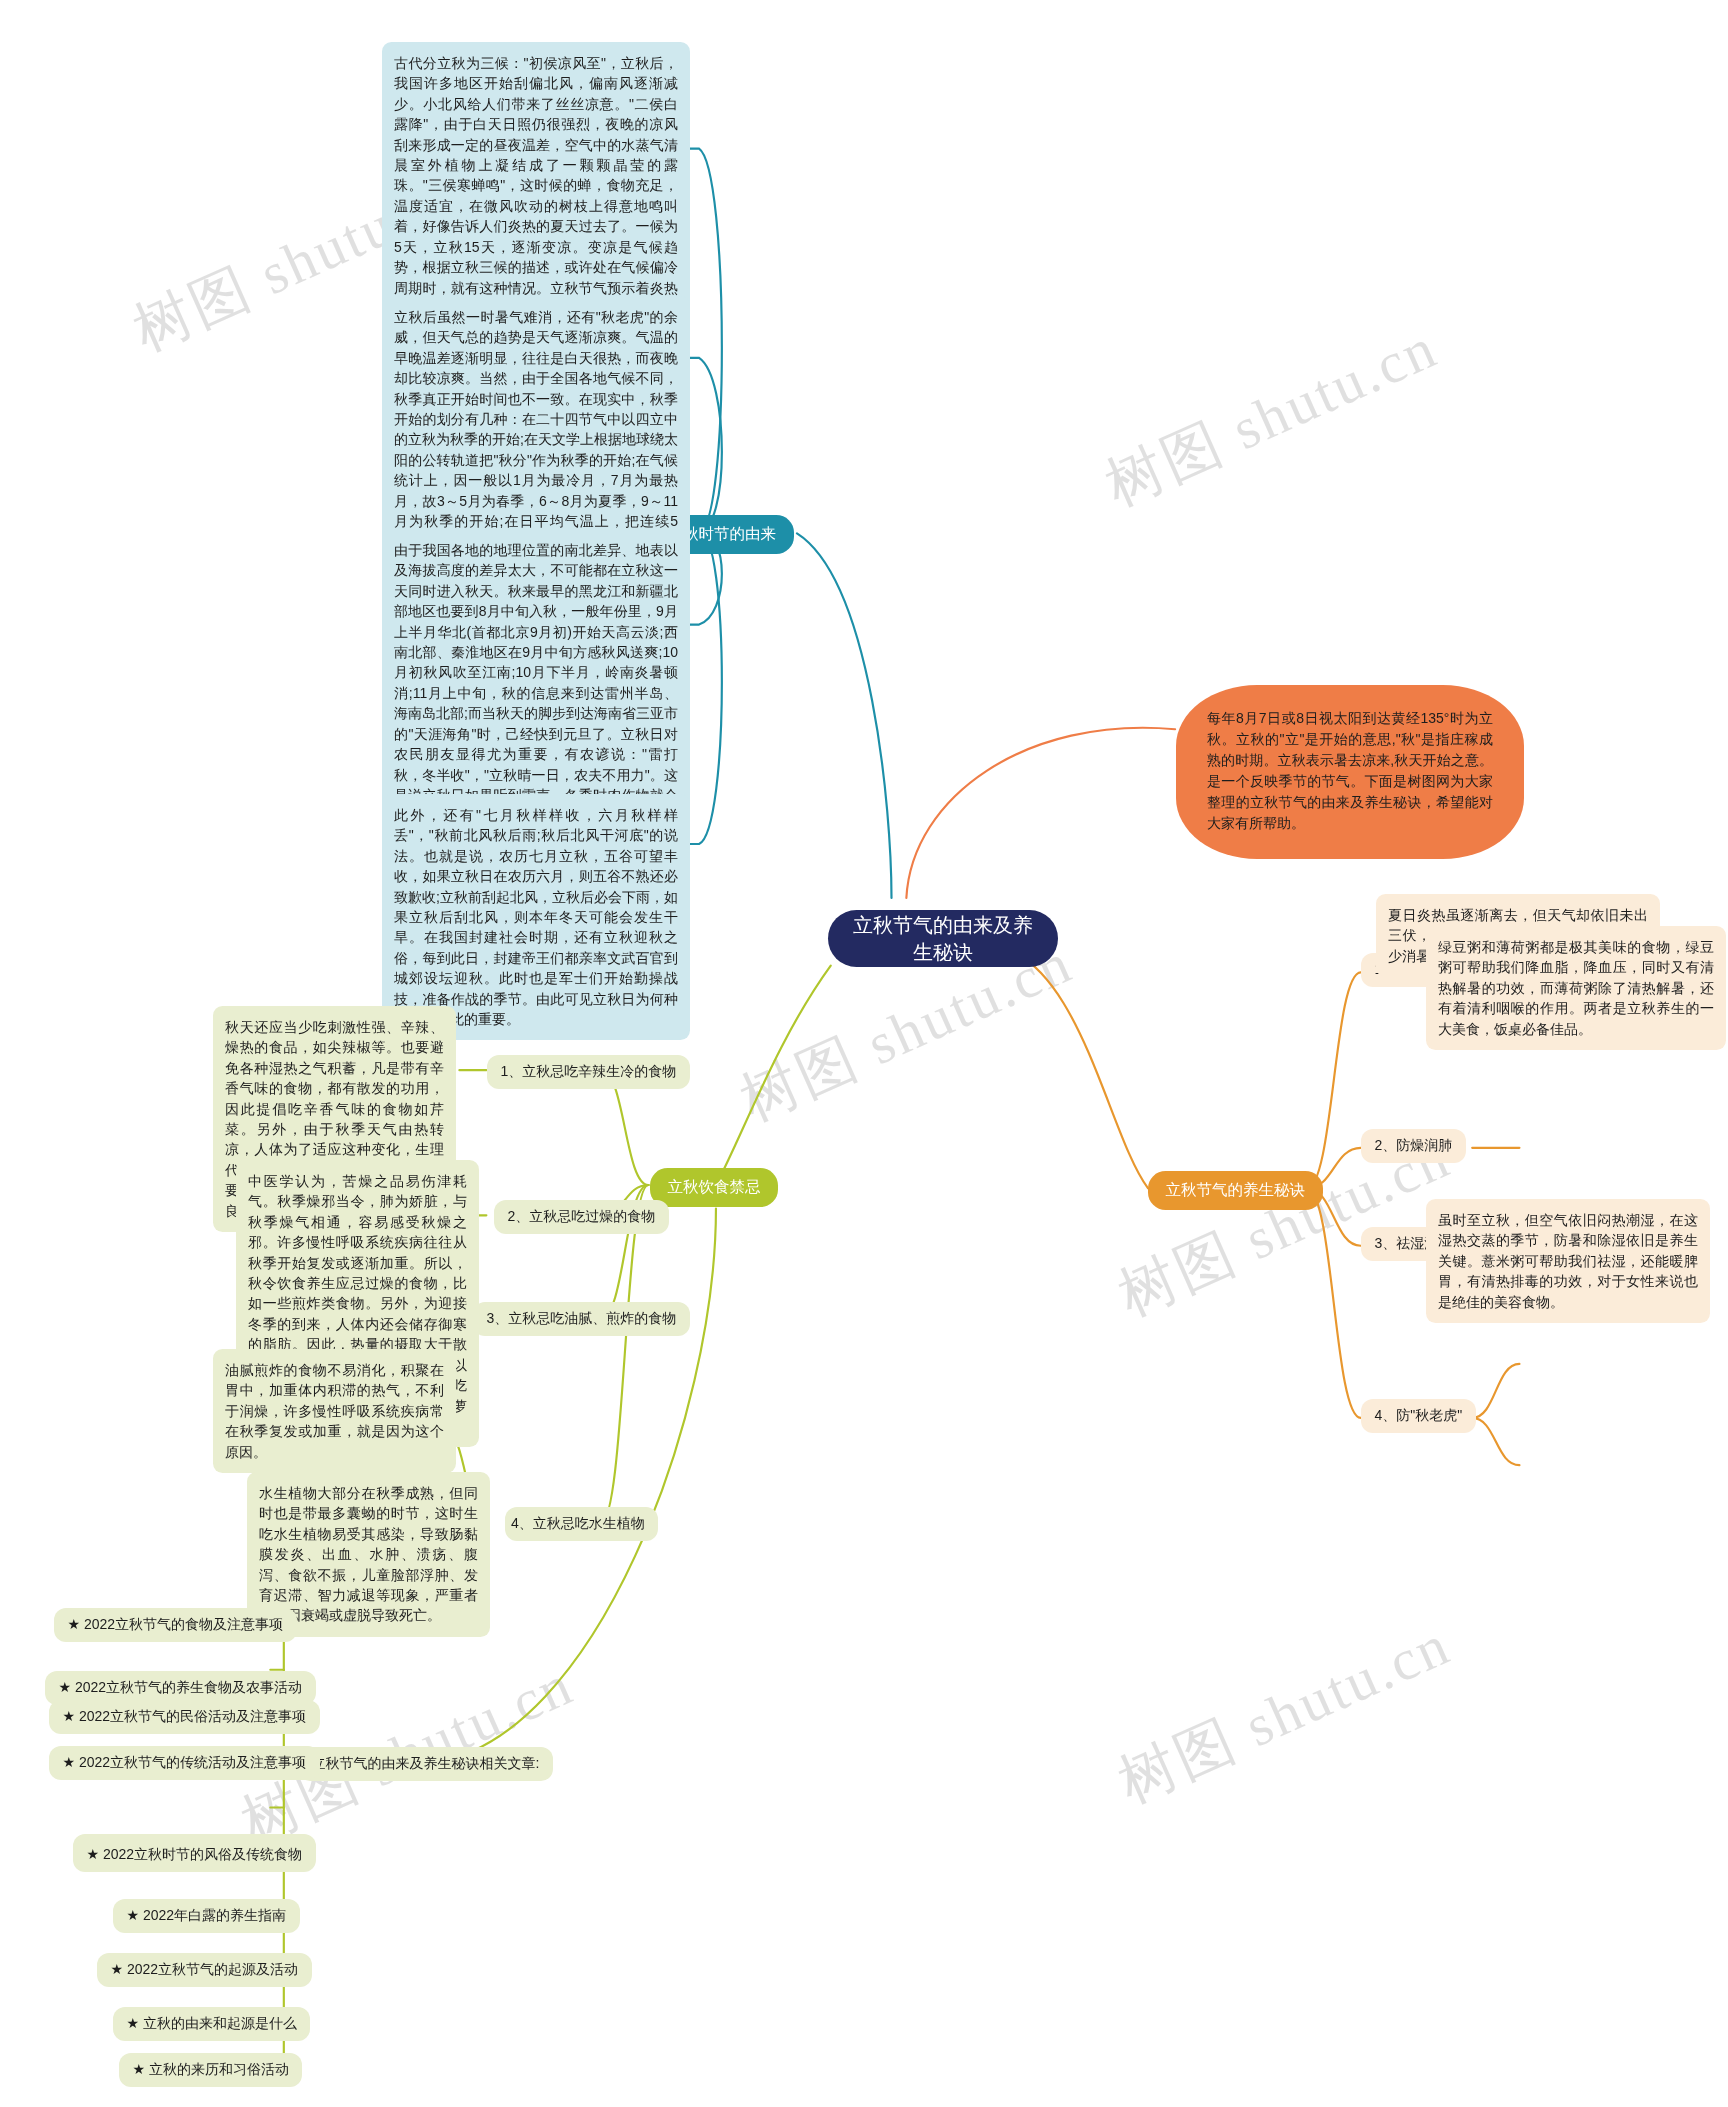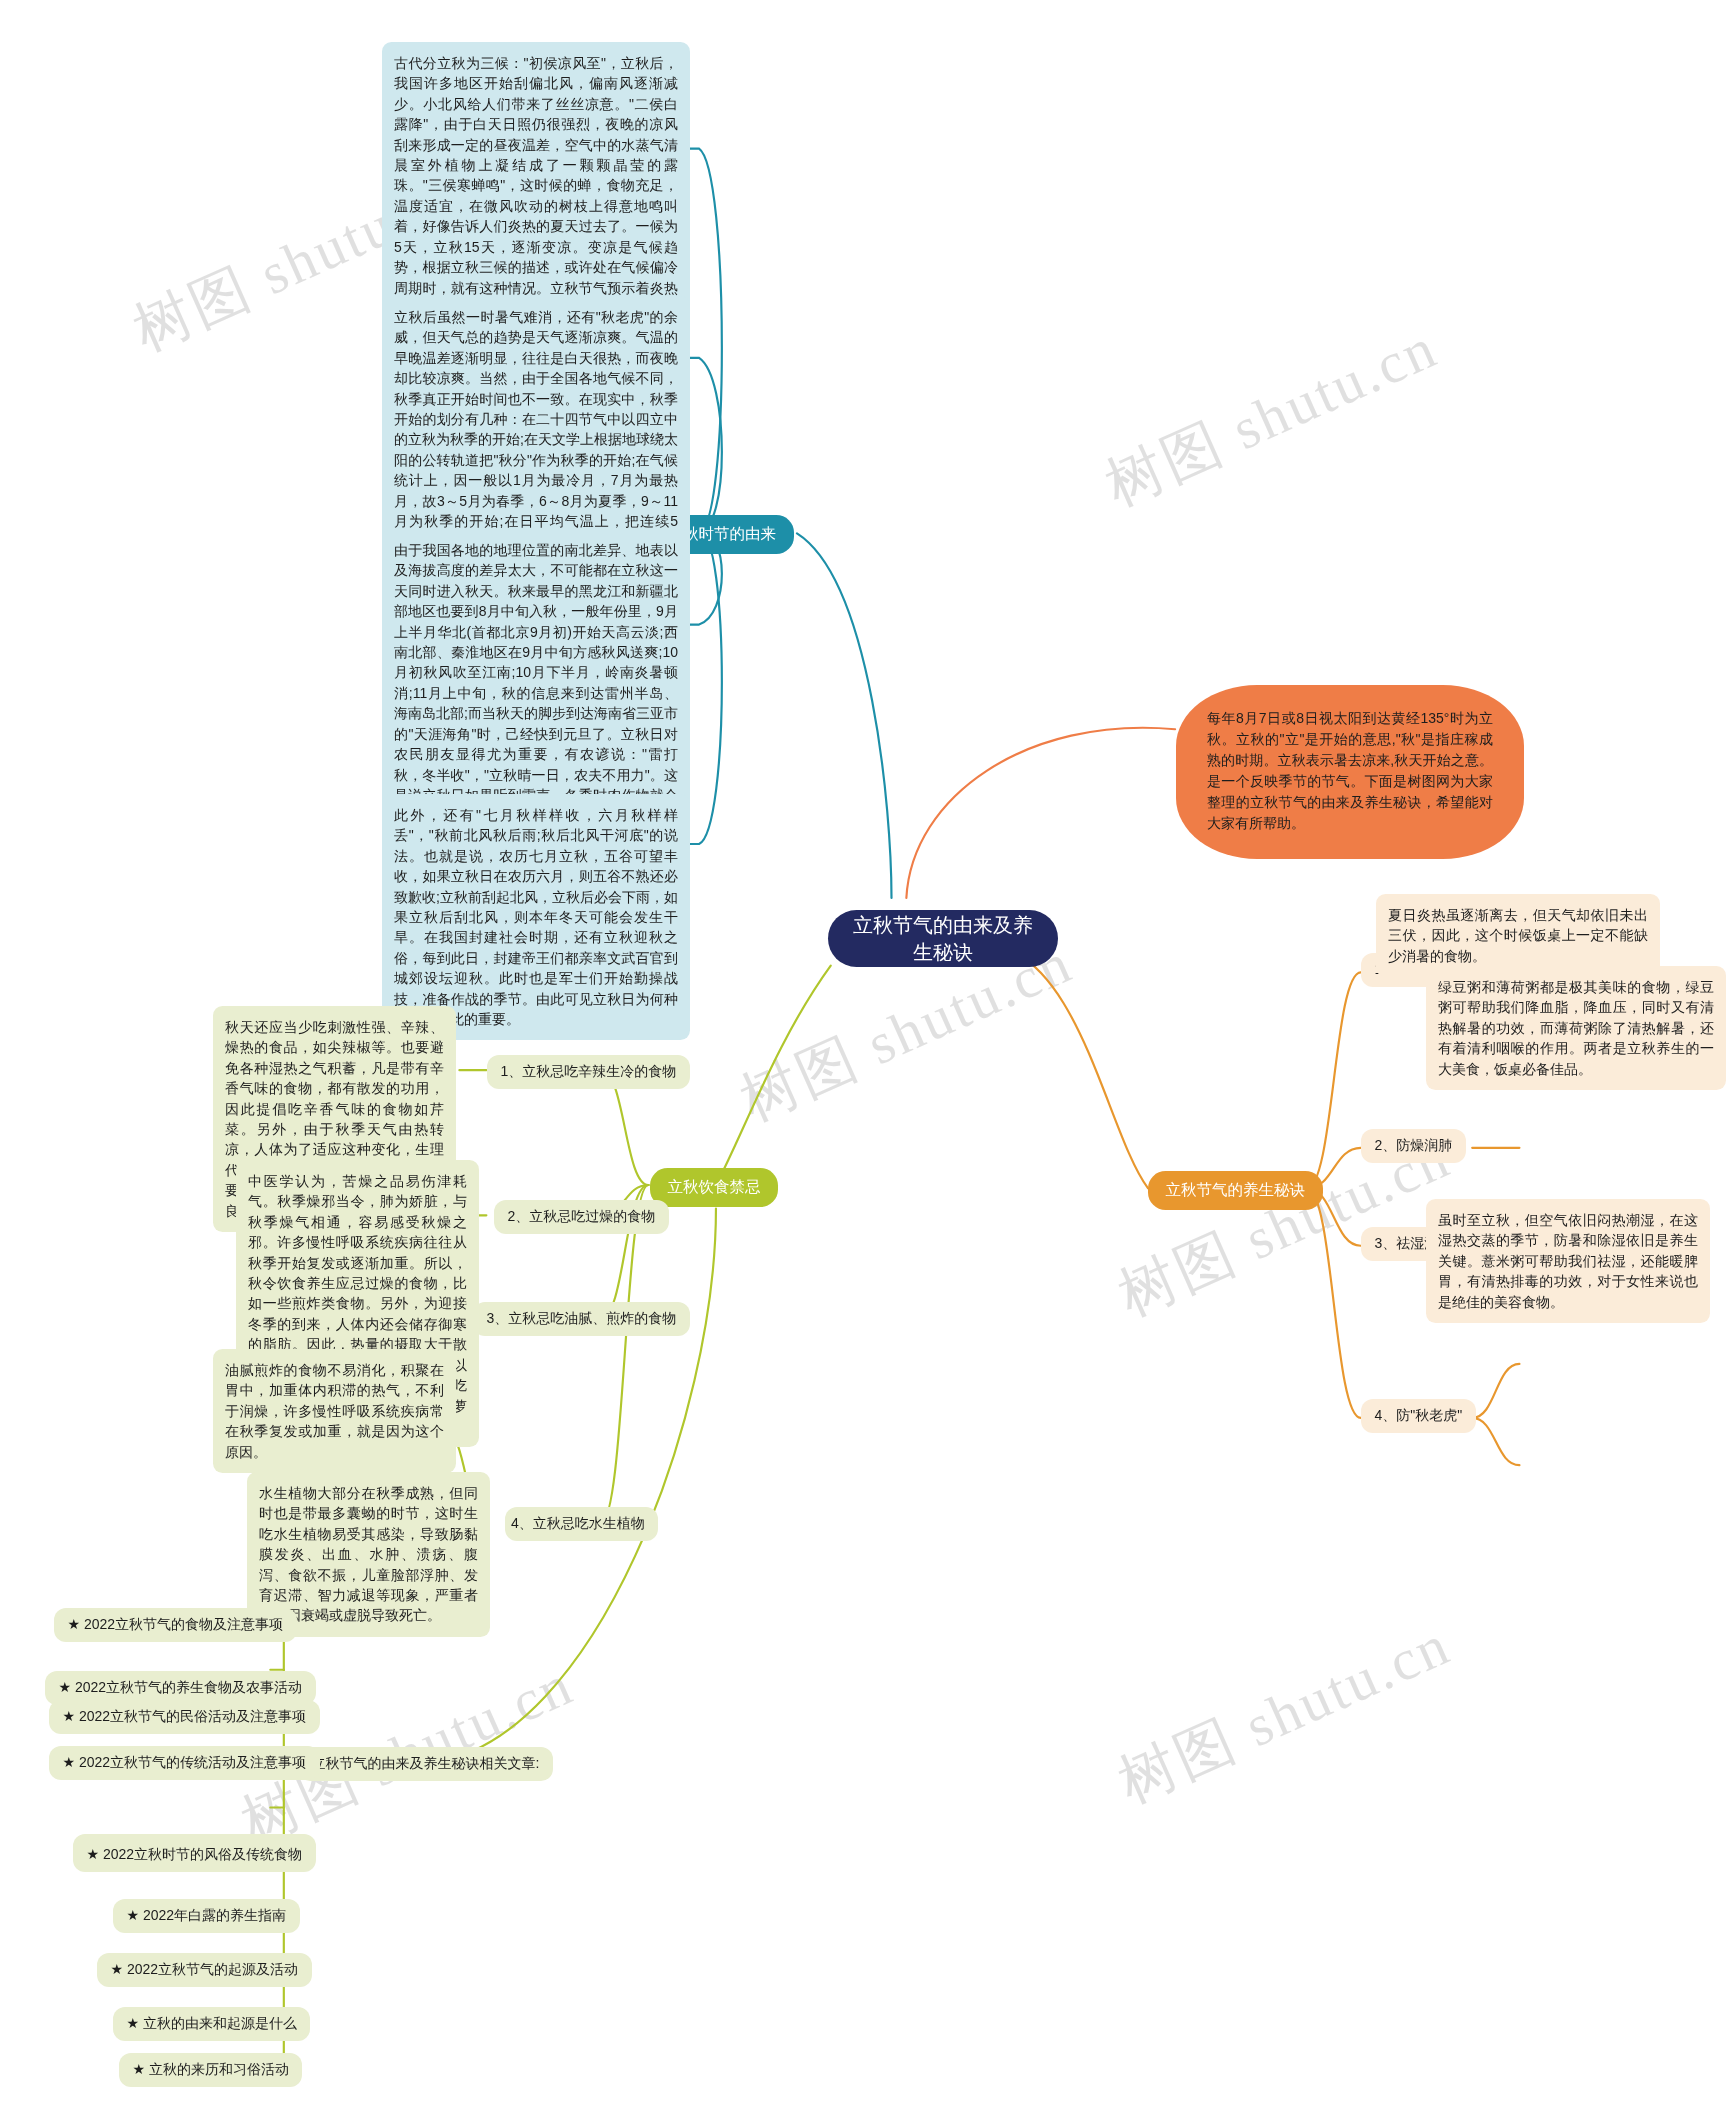--- a/index.html
+++ b/index.html
@@ -200,21 +200,21 @@
   <div class="node pill creampale" style="left:1361px;top:1227px;">
     <span>3、祛湿滋阴</span>
   </div>
   <div class="node pill creampale" style="left:1361px;top:1399px;">
     <span>4、防"秋老虎"</span>
   </div>
 
   <div class="node leaf cream" style="left:1376px;top:894px;width:284px;">
     <span>夏日炎热虽逐渐离去，但天气却依旧未出三伏，因此，这个时候饭桌上一定不能缺少消暑的食物。</span>
   </div>
-  <div class="node leaf cream" style="left:1426px;top:966px;width:300px;">
+  <div class="node leaf cream" style="left:1426px;top:926px;width:300px;">
     <span>绿豆粥和薄荷粥都是极其美味的食物，绿豆粥可帮助我们降血脂，降血压，同时又有清热解暑的功效，而薄荷粥除了清热解暑，还有着清利咽喉的作用。两者是立秋养生的一大美食，饭桌必备佳品。</span>
   </div>
   <div class="node leaf cream" style="left:1426px;top:1199px;width:284px;">
     <span>虽时至立秋，但空气依旧闷热潮湿，在这湿热交蒸的季节，防暑和除湿依旧是养生关键。薏米粥可帮助我们祛湿，还能暖脾胃，有清热排毒的功效，对于女性来说也是绝佳的美容食物。</span>
   </div>
 
   <div class="node branch olivegreen" style="left:650px;top:1168px;">
     <span>立秋饮食禁忌</span>
   </div>
 

